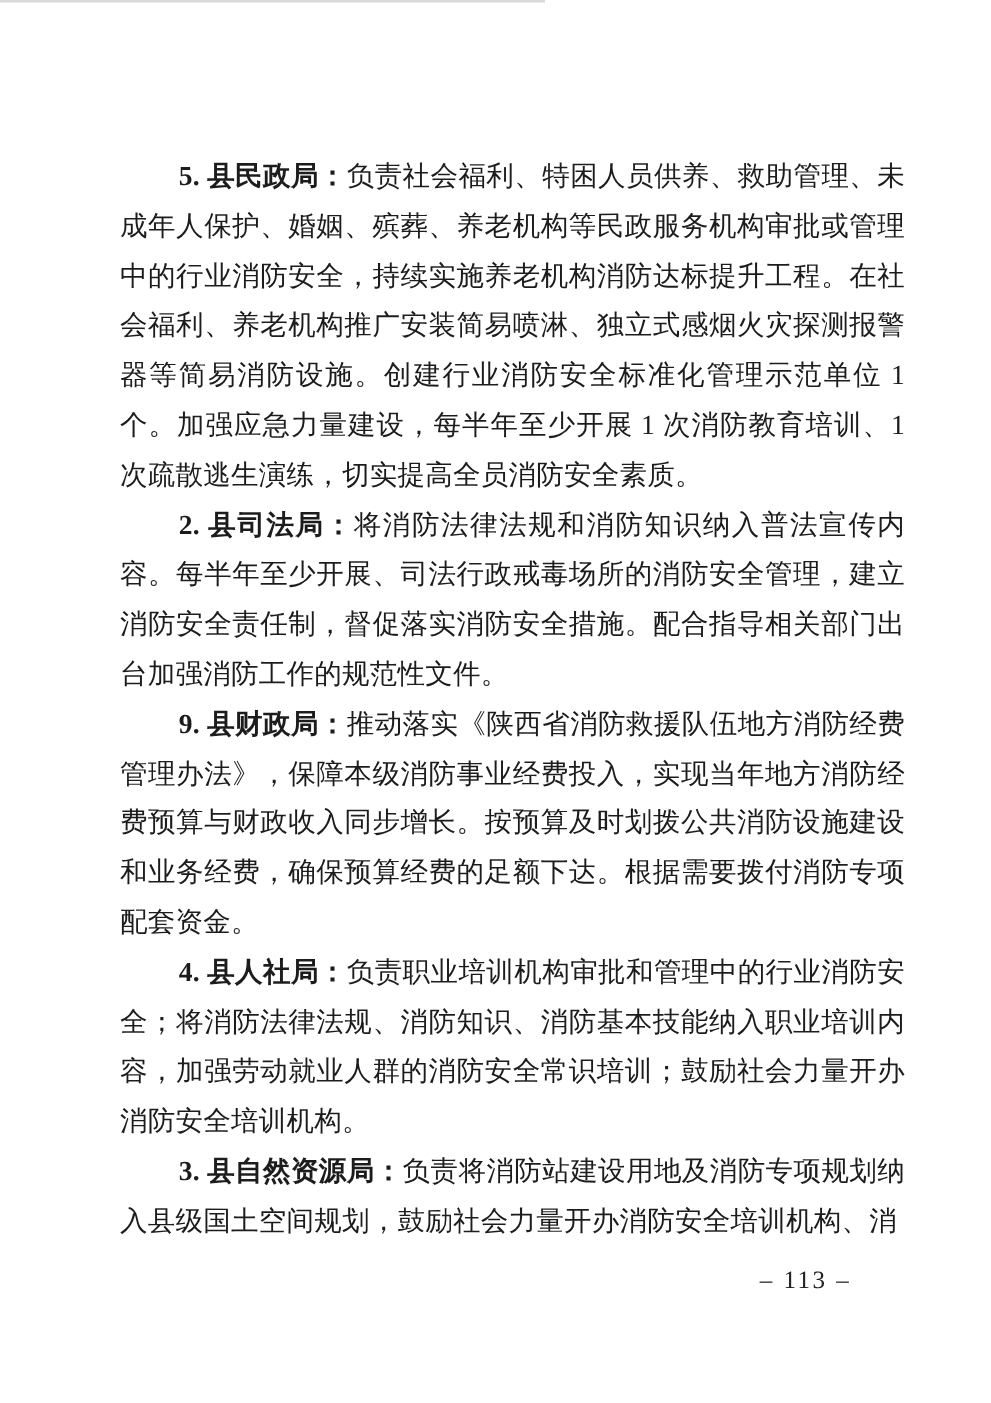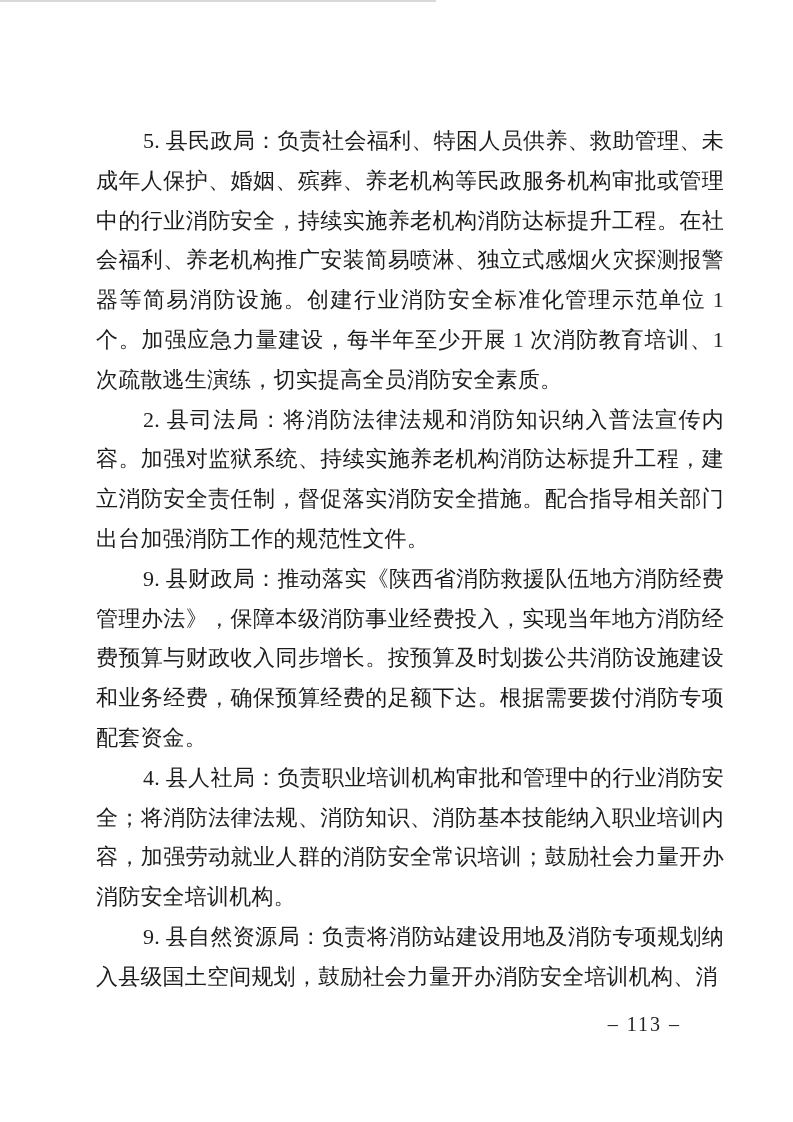--- a/index.html
+++ b/index.html
@@ -40,21 +40,21 @@
     margin: 0;
     font-size: 22px;
     line-height: 39.8px;
     letter-spacing: 0.2px;
     text-indent: 47px;
     text-align: justify;
     text-justify: inter-character;
     color: #1c1c1c;
   }
   .para .head {
-    font-weight: 400;
+    font-weight: 700;
     
     font-family: "Liberation Serif", "DejaVu Serif", serif;
   }
   .page-number {
     position: absolute;
     top: 1013px;
     right: 112px;
     font-size: 20px;
     letter-spacing: 2px;
     color: #222222;
@@ -66,25 +66,25 @@
 <body>
 
 <div class="page">
 
   <div class="scan-artifact"></div>
 
   <main class="text-block">
 
     <p class="para"><b class="head">5. 县民政局：</b><span>负责社会福利、特困人员供养、救助管理、未成年人保护、婚姻、殡葬、养老机构等民政服务机构审批或管理中的行业消防安全，持续实施养老机构消防达标提升工程。在社会福利、养老机构推广安装简易喷淋、独立式感烟火灾探测报警器等简易消防设施。创建行业消防安全标准化管理示范单位 1 个。加强应急力量建设，每半年至少开展 1 次消防教育培训、1 次疏散逃生演练，切实提高全员消防安全素质。</span></p>
 
-    <p class="para"><b class="head">2. 县司法局：</b><span>将消防法律法规和消防知识纳入普法宣传内容。加强对监狱系统、持续实施养老机构消防达标提升工程，建立消防安全责任制，督促落实消防安全措施。配合指导相关部门出台加强消防工作的规范性文件。</span></p>
+    <p class="para"><b class="head">2. 县司法局：</b><span>将消防法律法规和消防知识纳入普法宣传内容。每半年至少开展、司法行政戒毒场所的消防安全管理，建立消防安全责任制，督促落实消防安全措施。配合指导相关部门出台加强消防工作的规范性文件。</span></p>
 
     <p class="para"><b class="head">9. 县财政局：</b><span>推动落实《陕西省消防救援队伍地方消防经费管理办法》，保障本级消防事业经费投入，实现当年地方消防经费预算与财政收入同步增长。按预算及时划拨公共消防设施建设和业务经费，确保预算经费的足额下达。根据需要拨付消防专项配套资金。</span></p>
 
     <p class="para"><b class="head">4. 县人社局：</b><span>负责职业培训机构审批和管理中的行业消防安全；将消防法律法规、消防知识、消防基本技能纳入职业培训内容，加强劳动就业人群的消防安全常识培训；鼓励社会力量开办消防安全培训机构。</span></p>
 
-    <p class="para"><b class="head">9. 县自然资源局：</b><span>负责将消防站建设用地及消防专项规划纳入县级国土空间规划，鼓励社会力量开办消防安全培训机构、消</span></p>
+    <p class="para"><b class="head">3. 县自然资源局：</b><span>负责将消防站建设用地及消防专项规划纳入县级国土空间规划，鼓励社会力量开办消防安全培训机构、消</span></p>
 
   </main>
 
   <div class="page-number">– 113 –</div>
 
 </div>
 
 </body></html>

